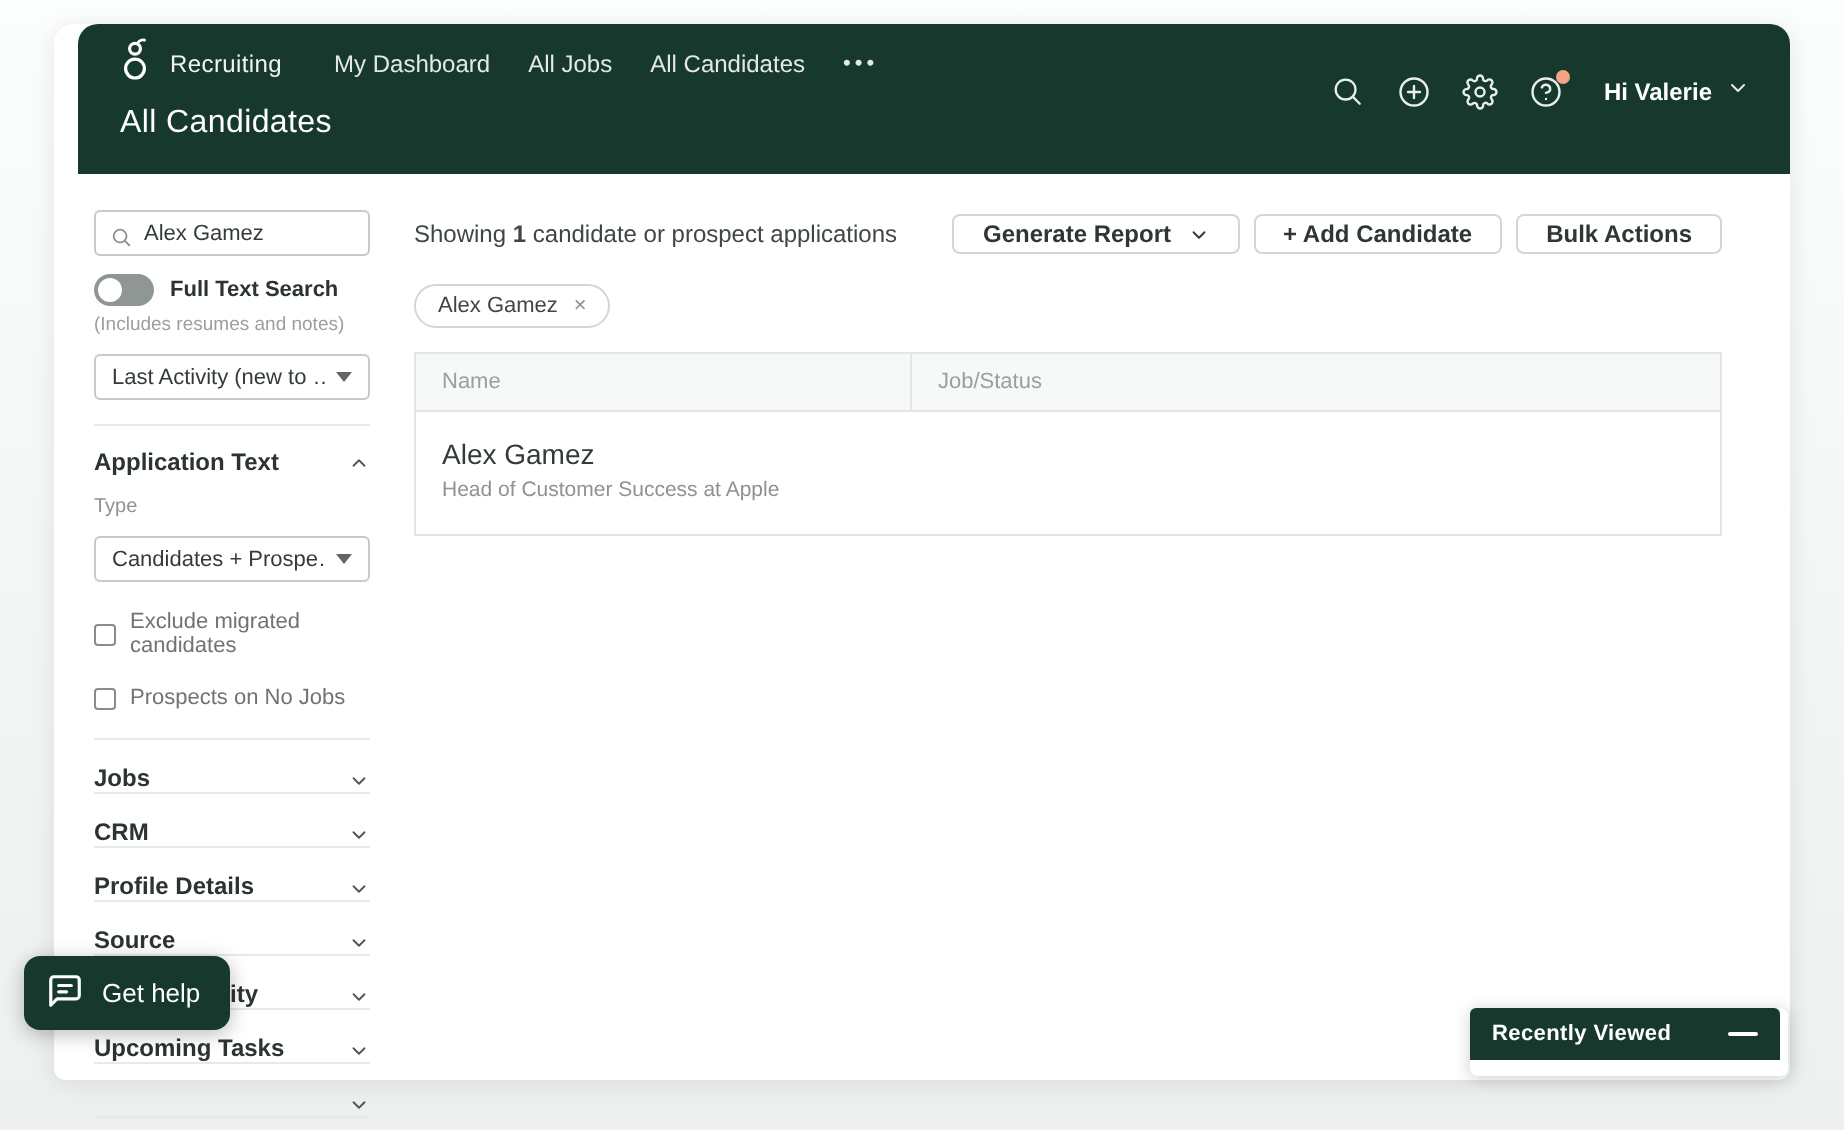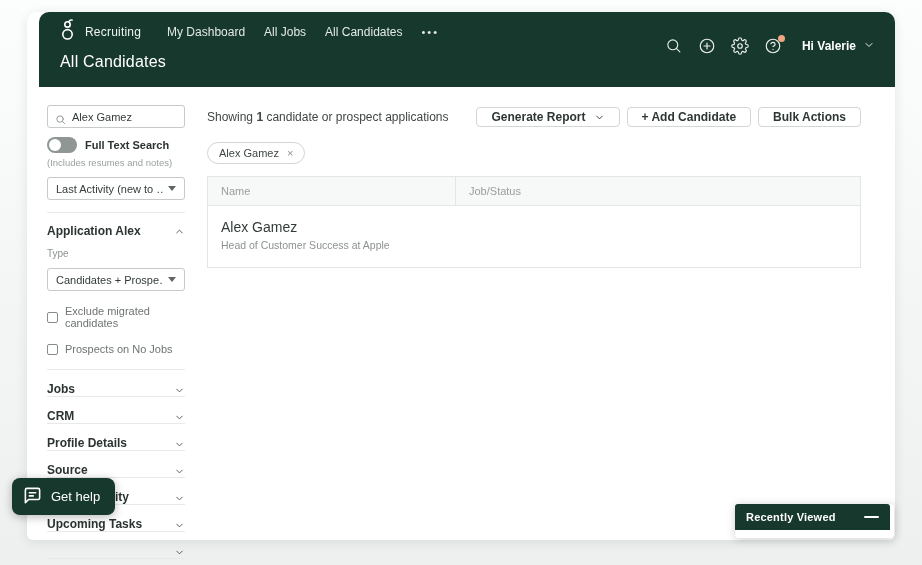--- a/index.html
+++ b/index.html
@@ -176,21 +176,21 @@
       <span class="toggle-label">Full Text Search</span>
     </div>
     <div class="toggle-note">(Includes resumes and notes)</div>
     <div class="select">
       <span class="txt">Last Activity (new to …</span>
       <span class="caret"></span>
     </div>
     <div class="sb-divider"></div>
 
     <div class="filter-head">
-      <span>Application Alex</span>
+      <span>Application Text</span>
       <span class="chev">
         <svg width="11" height="11" viewBox="0 0 24 24">
             <polyline points="6 15 12 9 18 15"></polyline>
           </svg>
       </span>
     </div>
     <div class="type-label">Type</div>
     <div class="select">
       <span class="txt">Candidates + Prospe…</span>
       <span class="caret"></span>

